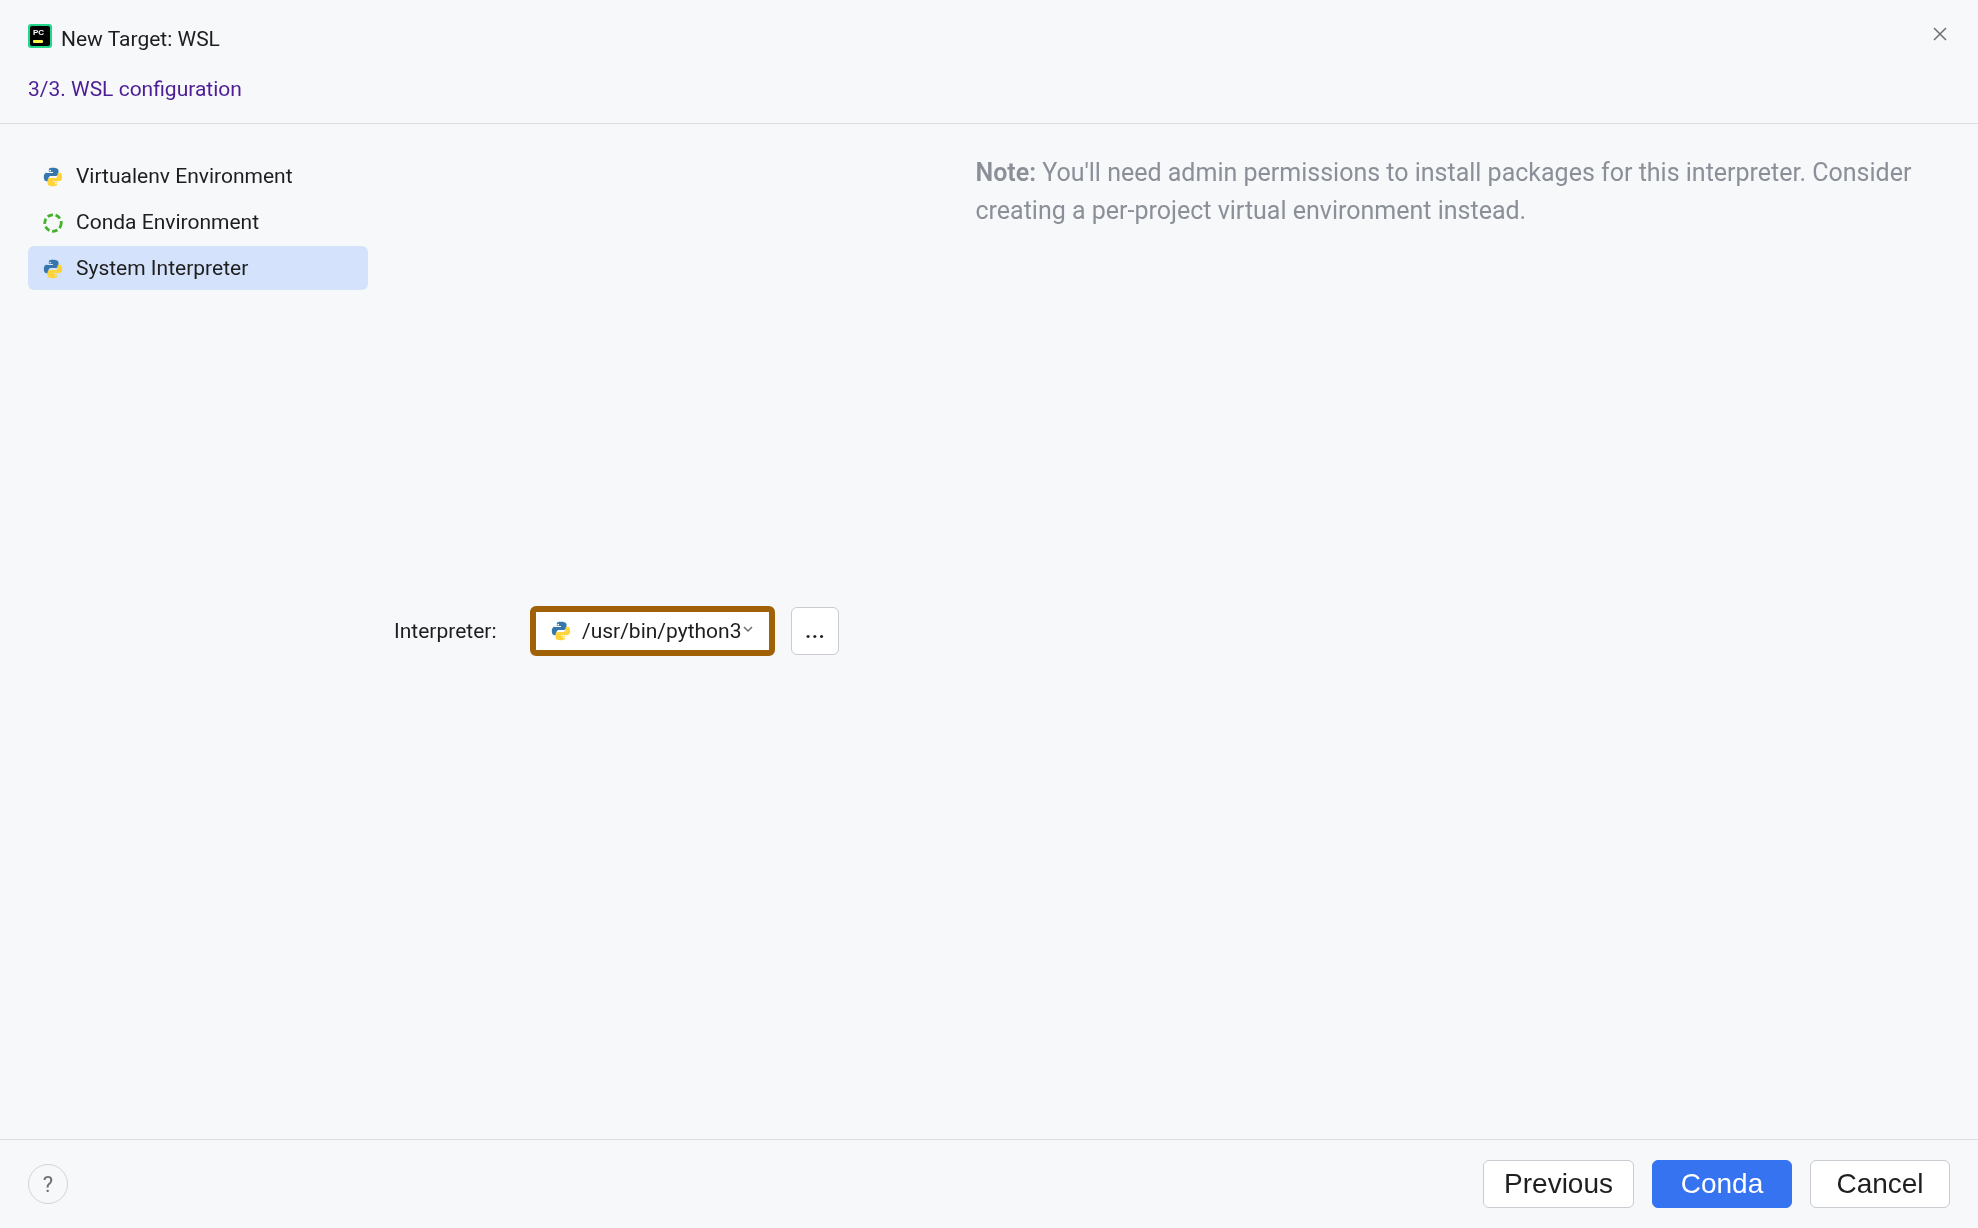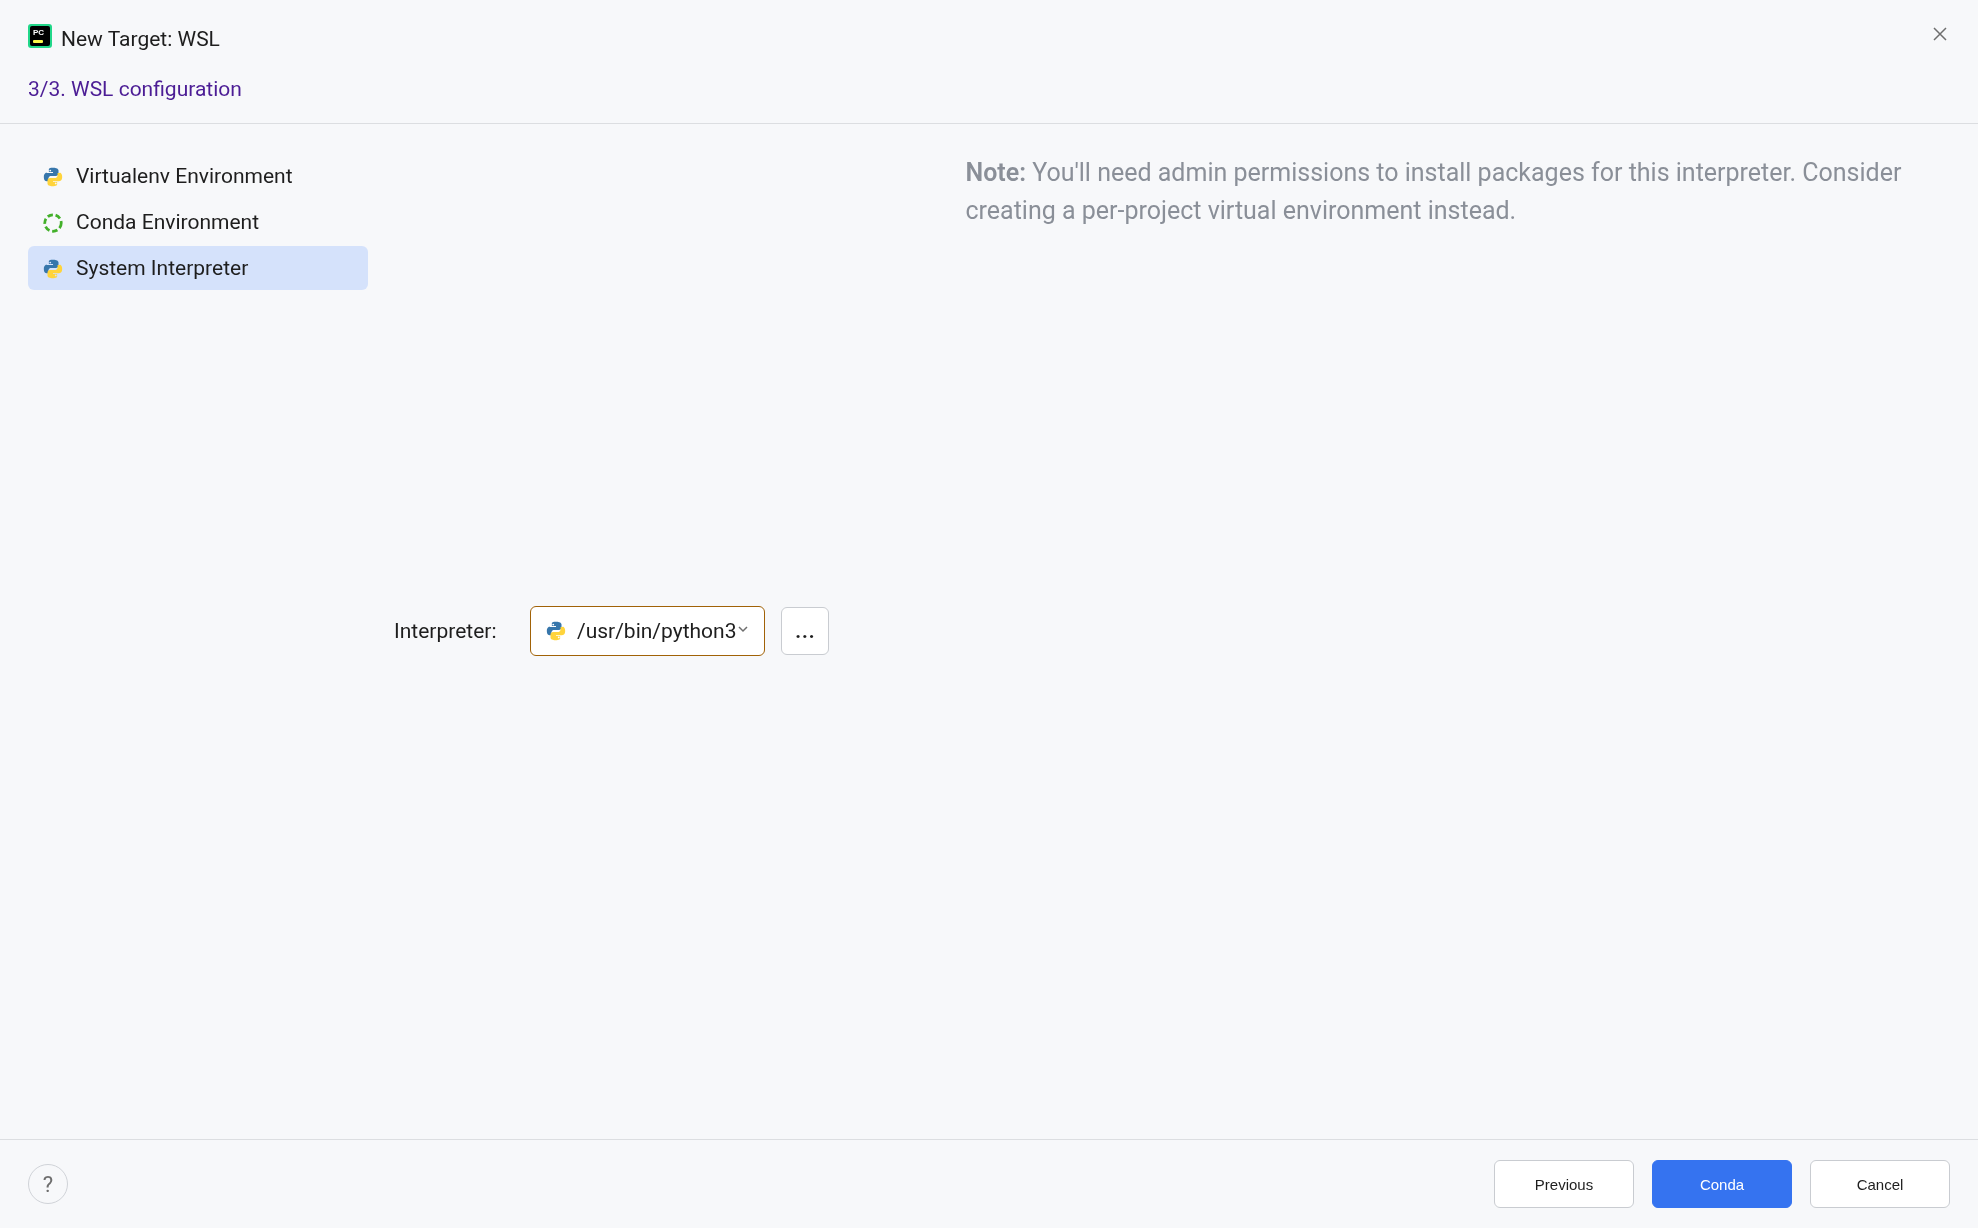--- a/index.html
+++ b/index.html
@@ -117,21 +117,21 @@
     }
     .field-label {
       font-size: 21px;
       color: #1e1e1e;
       min-width: 120px;
     }
     .interpreter-combo {
       flex: 1;
       display: flex;
       align-items: center;
-      border: 1px solid #a16207;
+      border: 6px solid #a16207;
       border-radius: 6px;
       background: #ffffff;
       height: 50px;
       padding: 0 14px;
       cursor: pointer;
       position: relative;
     }
     .interpreter-combo .python-icon {
       width: 22px;
       height: 22px;
@@ -195,21 +195,21 @@
       background: #f7f8fa;
     }
     .footer-buttons {
       display: flex;
       gap: 18px;
     }
     .btn {
       height: 48px;
       padding: 0 20px;
       border-radius: 6px;
-      font-size: 15px;
+      font-size: 28px;
       cursor: pointer;
       border: 1px solid #c9ccd1;
       background: #ffffff;
       color: #1e1e1e;
       display: flex;
       align-items: center;
       justify-content: center;
       min-width: 140px;
     }
     .btn.primary {

